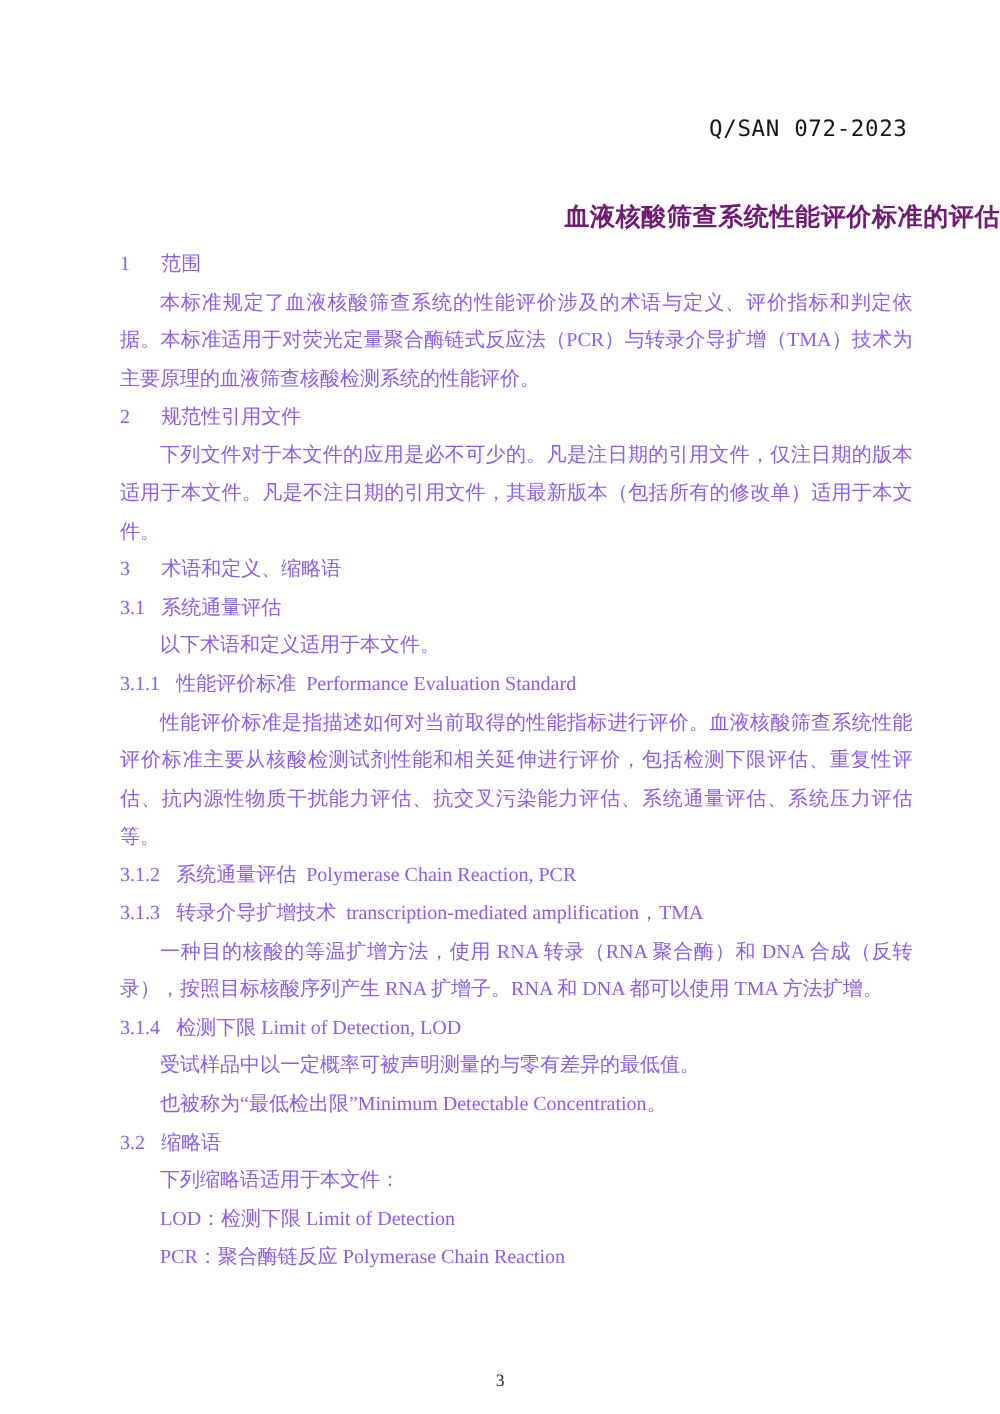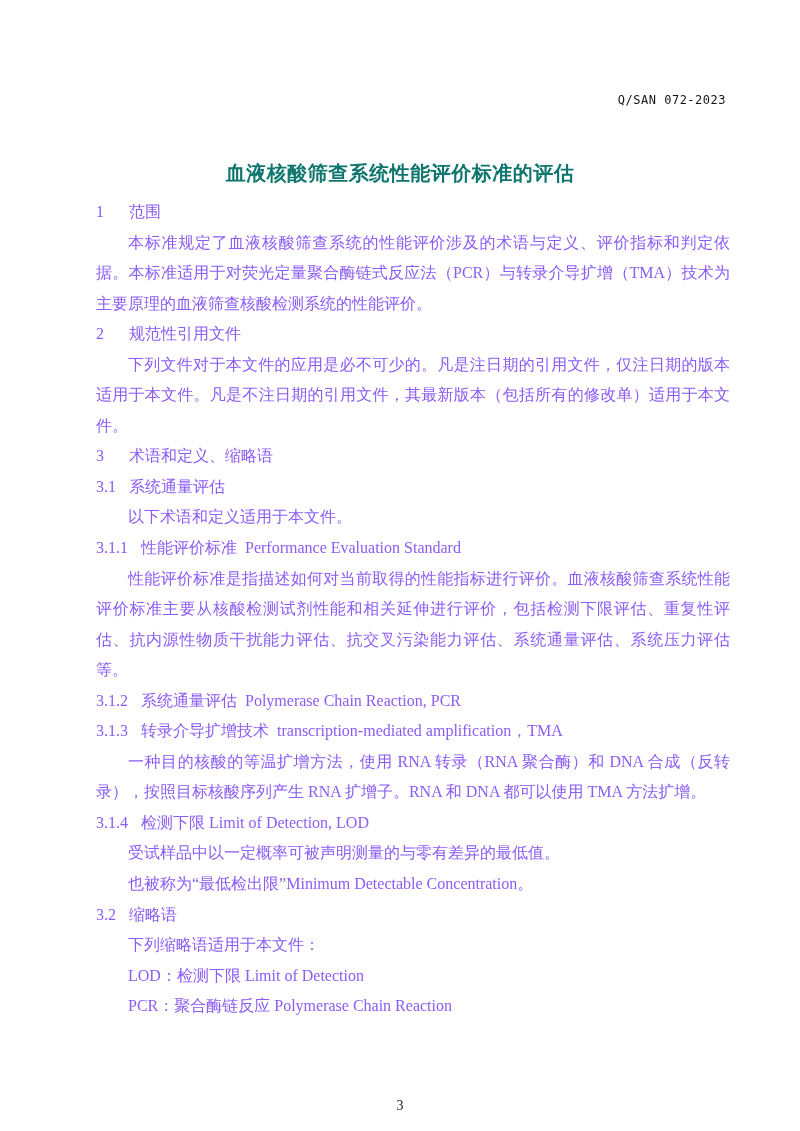--- a/index.html
+++ b/index.html
@@ -14,35 +14,35 @@
     background: #ffffff;
     overflow: hidden;
     color: #1f1f1f;
     font-family: "Liberation Serif", "DejaVu Serif", serif;
   }
   .doc-code {
     position: absolute;
     top: 93px;
     right: 74px;
     font-family: "DejaVu Sans Mono", "Liberation Mono", monospace;
-    font-size: 12px;
+    font-size: 18px;
     letter-spacing: 0.5px;
     color: #151515;
   }
   .doc-title {
     position: absolute;
     top: 160px;
     left: 0;
     width: 100%;
     margin: 0;
-    text-align: center;
+    text-align: right;
     font-size: 20px;
     font-weight: 700;
     letter-spacing: 0.5px;
-    color: #0f766e;
+    color: #701a75;
   }
   .content {
     position: absolute;
     left: 96px;
     top: 197px;
     width: 634px;
     font-size: 16px;
     line-height: 30.55px;
     text-align: justify;
     color: #8b5cf6;

